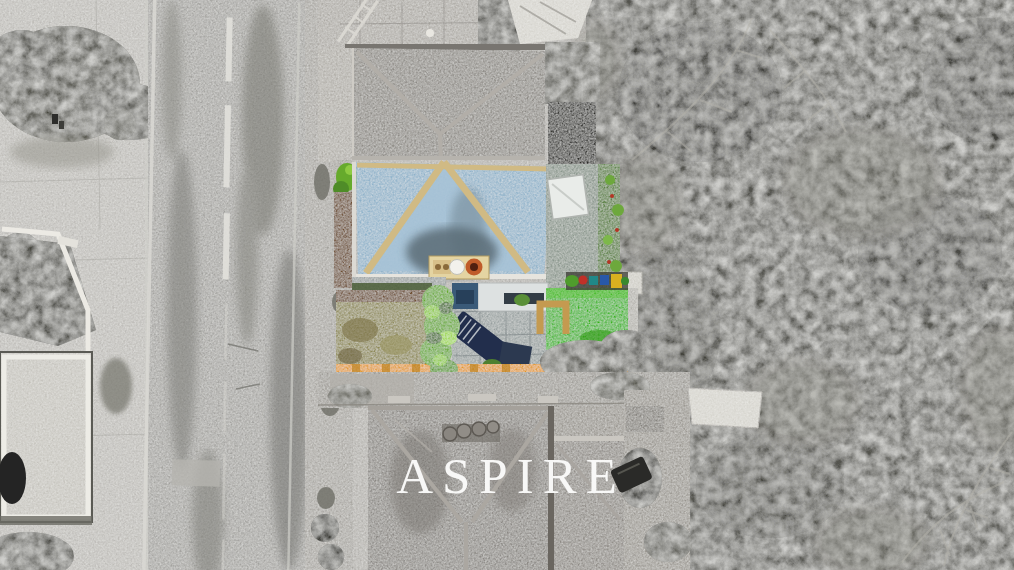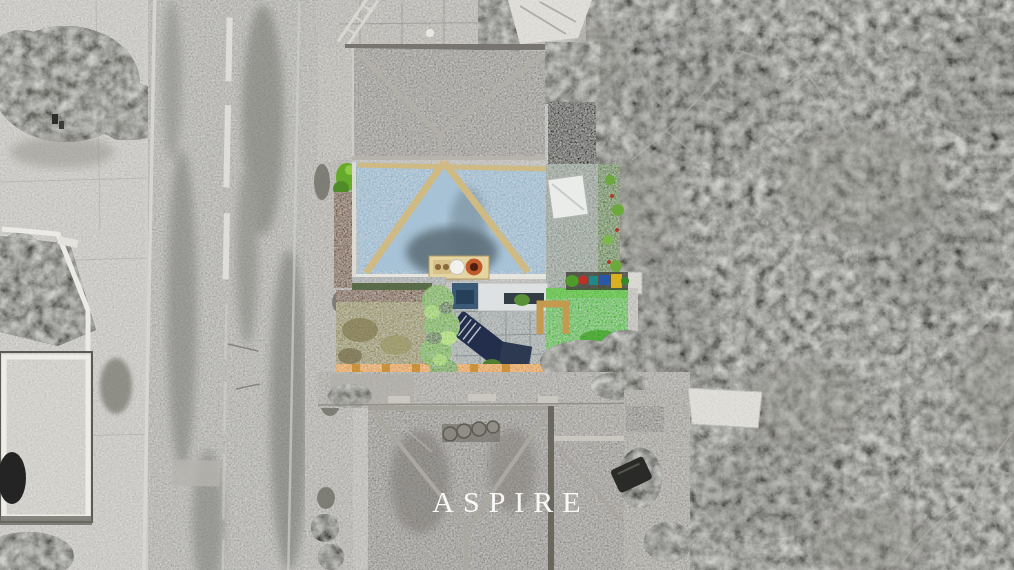--- a/index.html
+++ b/index.html
@@ -2,23 +2,23 @@
 <html style="--watermark_white: #fbfbfa; --roof_blue: #8fb2ca; --roof_blue_light: #a6c2d6; --ridge_tan: #d0ba84; --eaves_white: #e6e4de; --chimney_cream: #e4d4a2; --pot_terracotta: #bf5b2a; --lawn_green: #38b618; --hedge_green: #66aa2c; --dried_lawn_olive: #8e8954; --bark_brown: #6e4e2e; --boundary_orange: #e29a1e; --lounger_navy: #222e4c; --planter_tan: #c49a50; --vine_green: #57803a;"><head>
 <meta charset="utf-8">
 <style>
   html,body{margin:0;padding:0;background:#ffffff;}
   .scene{
     position:relative;width:1014px;height:570px;overflow:hidden;
     background:#b4b2ae;font-family:"Liberation Sans",sans-serif;
   }
   .scene svg{position:absolute;left:0;top:0;display:block;}
   .watermark{
-    position:absolute;left:50.2%;top:487px;transform:translateX(-50%);
+    position:absolute;left:50.2%;top:451px;transform:translateX(-50%);
     font-family:"Liberation Serif","DejaVu Serif",serif;
-    font-size:30px;line-height:1;font-weight:400;
+    font-size:51px;line-height:1;font-weight:400;
     letter-spacing:9px;color:var(--watermark_white,#fbfbfa);
     white-space:nowrap;text-indent:4px;opacity:.97;user-select:none;
   }
   .roof-blue{fill:var(--roof_blue,#8fb2ca);}
   .roof-blue-light{fill:var(--roof_blue_light,#a6c2d6);}
   .ridge{stroke:var(--ridge_tan,#d0ba84);fill:none;}
   .eaves{fill:var(--eaves_white,#e6e4de);}
   .chimney{fill:var(--chimney_cream,#e4d4a2);}
   .terracotta{fill:var(--pot_terracotta,#bf5b2a);}
   .lawn{fill:var(--lawn_green,#38b618);}

